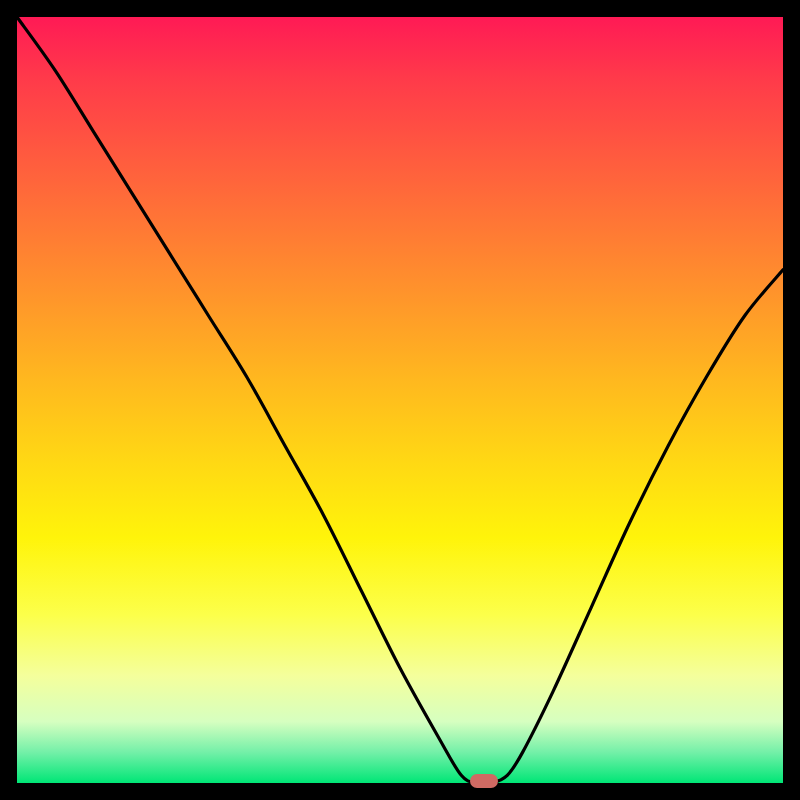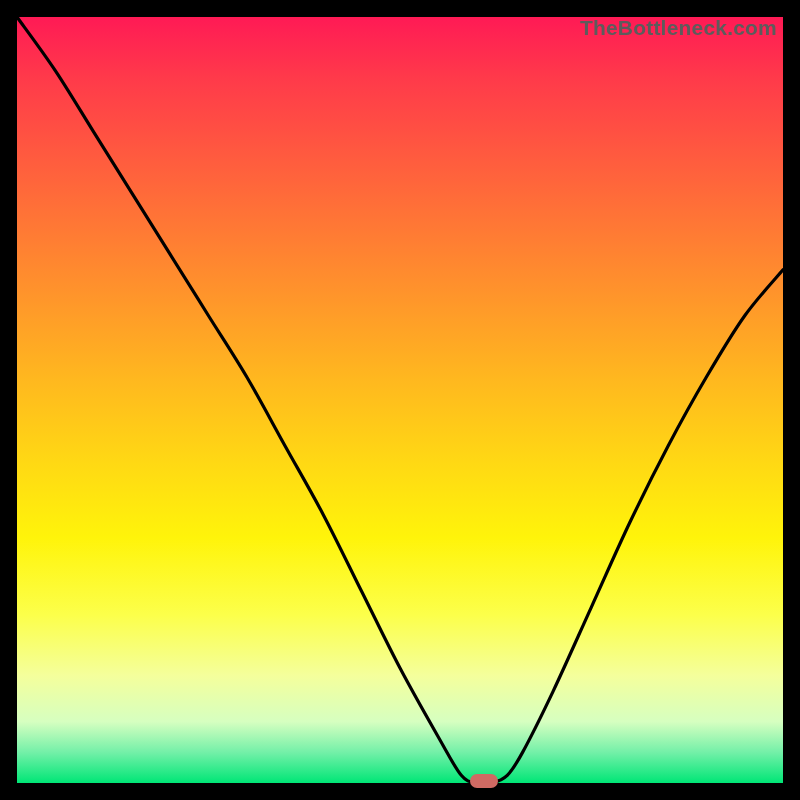--- a/index.html
+++ b/index.html
@@ -58,21 +58,20 @@
     border-radius: 7px;
     background: #cf6a63;
   }
 </style>
 </head>
 <body>
 
 <div class="frame">
   <div class="plot-area">
 
-    <div class="watermark">TheBottleneck.com</div>
 
     <svg class="curve" viewBox="0 0 766 766" preserveAspectRatio="none">
       <path d="M 0,0 C 6.383333333333334,8.936666666666667 25.53333333333334,34.47000000000001 38.300000000000004,53.620000000000005 C 51.06666666666667,72.77 63.83333333333334,94.47333333333331 76.60000000000001,114.89999999999998 C 89.36666666666667,135.32666666666663 102.13333333333333,155.75333333333327 114.89999999999999,176.17999999999995 C 127.66666666666666,196.60666666666663 140.43333333333334,217.03333333333336 153.20000000000002,237.46000000000004 C 165.9666666666667,257.8866666666667 178.73333333333335,278.31333333333333 191.5,298.74 C 204.26666666666665,319.1666666666667 217.03333333333333,338.31666666666666 229.79999999999998,360.02 C 242.56666666666663,381.7233333333333 255.3333333333333,405.97999999999996 268.09999999999997,428.96 C 280.8666666666666,451.94 293.6333333333334,473.6433333333334 306.40000000000003,497.90000000000003 C 319.1666666666667,522.1566666666668 331.93333333333334,548.9666666666667 344.7,574.5 C 357.46666666666664,600.0333333333333 370.23333333333335,626.8433333333334 383,651.1 C 395.76666666666665,675.3566666666667 411.0866666666667,702.1666666666666 421.3,720.04 C 431.5133333333333,737.9133333333333 437.89666666666665,750.6800000000001 444.28,758.34 C 450.6633333333333,766 454.4933333333333,764.7233333333334 459.59999999999997,766 C 464.70666666666665,767.2766666666666 469.81333333333333,767.2766666666666 474.92,766 C 480.0266666666667,764.7233333333334 485.1333333333333,763.4466666666667 490.24,758.34 C 495.3466666666667,753.2333333333333 497.90000000000003,749.4033333333333 505.56,735.36 C 513.22,721.3166666666667 524.7099999999999,698.3366666666667 536.1999999999999,674.08 C 547.6899999999999,649.8233333333334 561.7333333333333,617.9066666666666 574.5,589.8199999999999 C 587.2666666666667,561.7333333333332 600.0333333333334,532.37 612.8000000000001,505.56 C 625.5666666666667,478.75 638.3333333333334,453.21666666666664 651.1,428.96 C 663.8666666666667,404.7033333333333 676.6333333333333,381.7233333333333 689.4,360.02 C 702.1666666666666,338.31666666666666 714.9333333333333,316.61333333333334 727.6999999999999,298.74 C 740.4666666666666,280.8666666666667 759.6166666666667,260.44 766,252.77999999999997" fill="none" stroke="#000" stroke-width="3.2" stroke-linecap="round"></path>
     </svg>
 
     <div class="marker" style="left: 453.26px; top: 757px;"></div>
 
   </div>
 </div>
 

